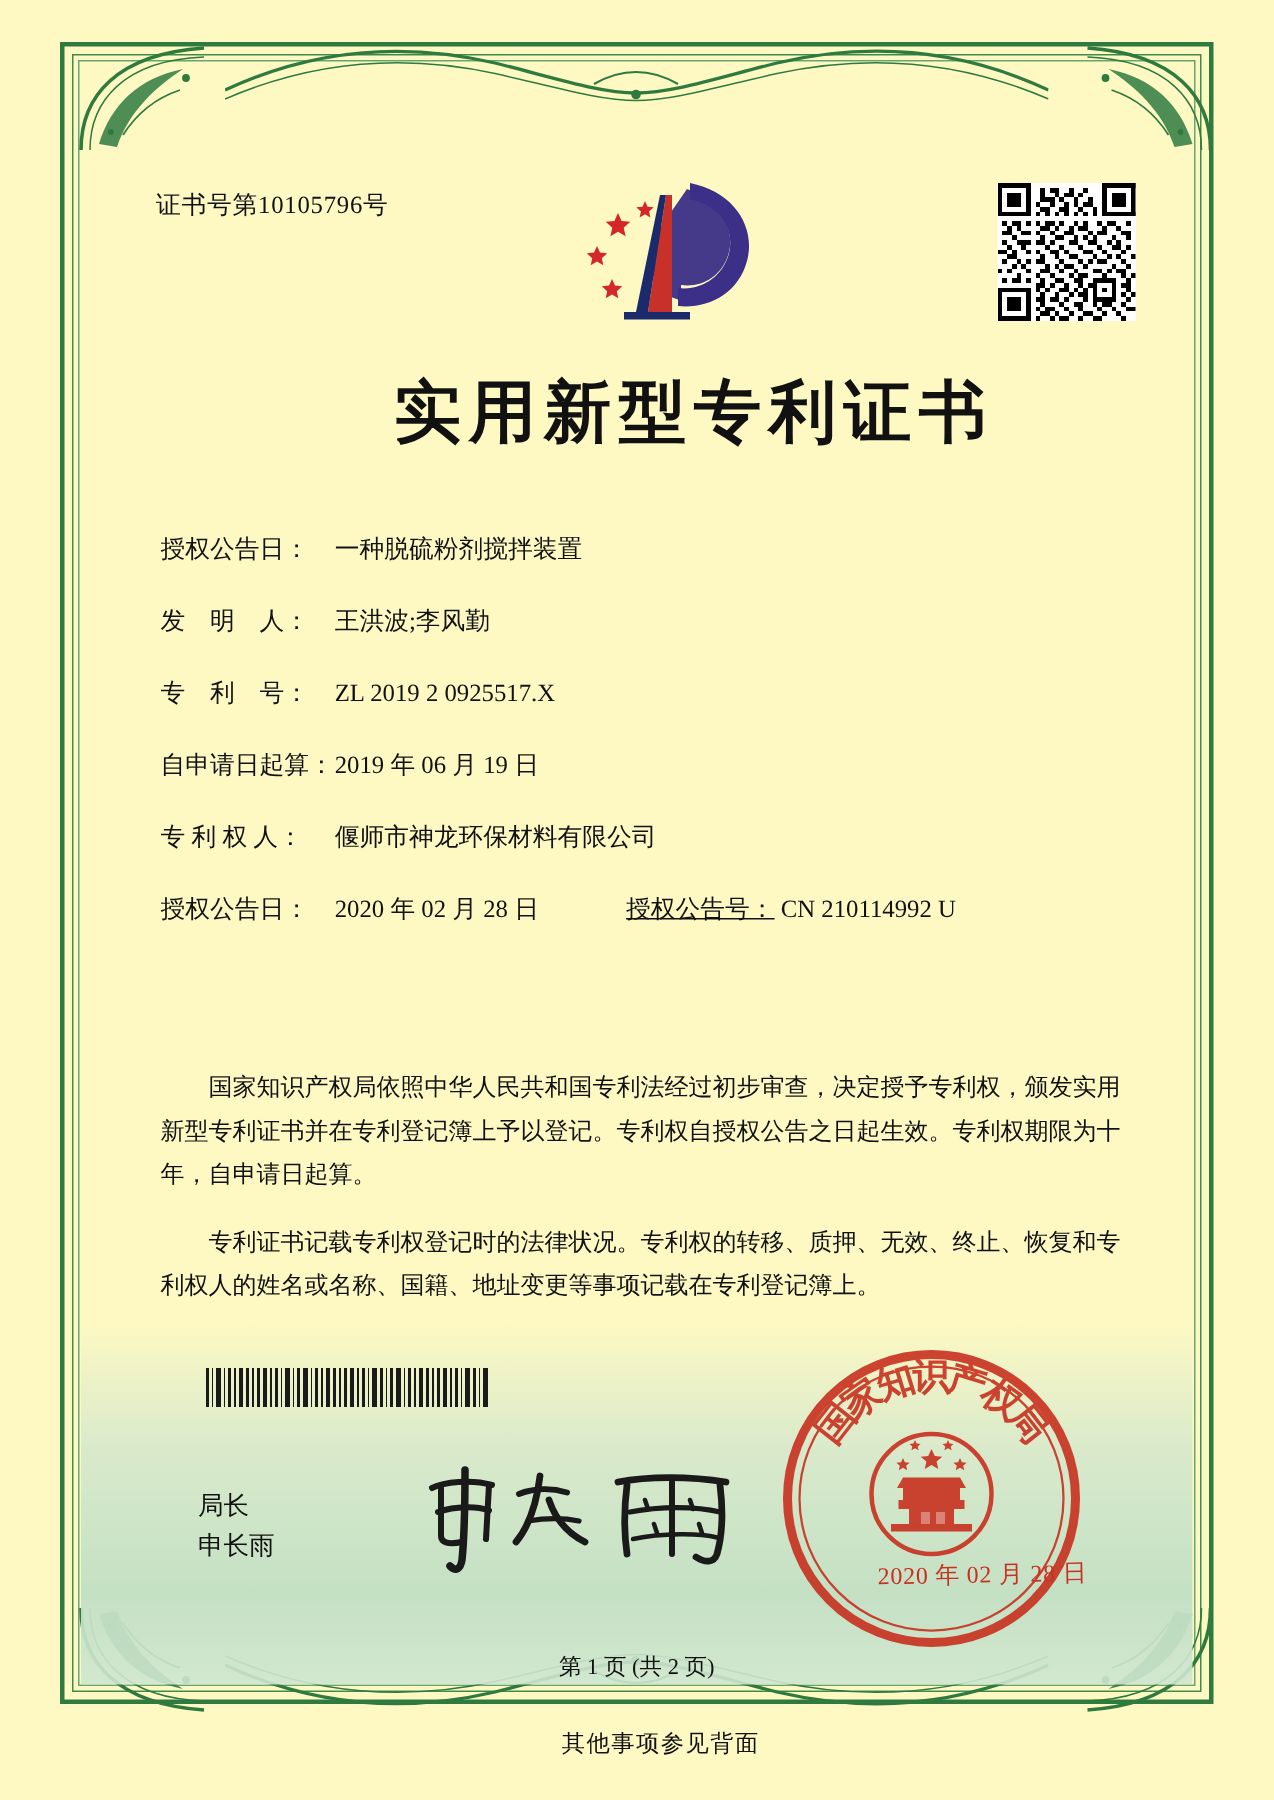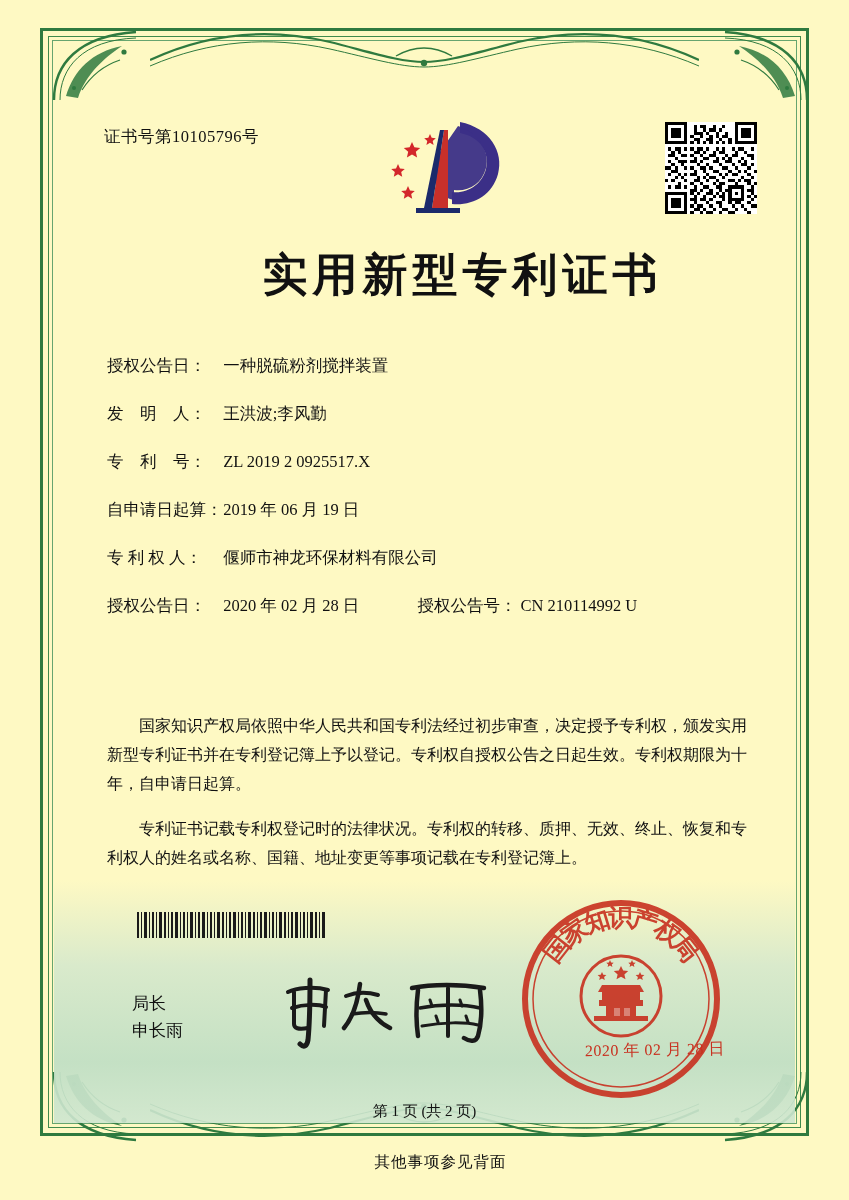--- a/index.html
+++ b/index.html
@@ -166,20 +166,21 @@
     display: inline-block;
     width: 112px;
     letter-spacing: 0px;
   }
   .field .val { display: inline-block; }
 
   .field.two .val2-label {
     display: inline-block;
     margin-left: 54px;
     letter-spacing: 0px;
+    text-decoration: underline;
   }
 
   .paras {
     position: absolute;
     left: 55px;
     top: 655px;
     width: 640px;
     font-size: 16px;
     line-height: 29px;
     color: #111;

